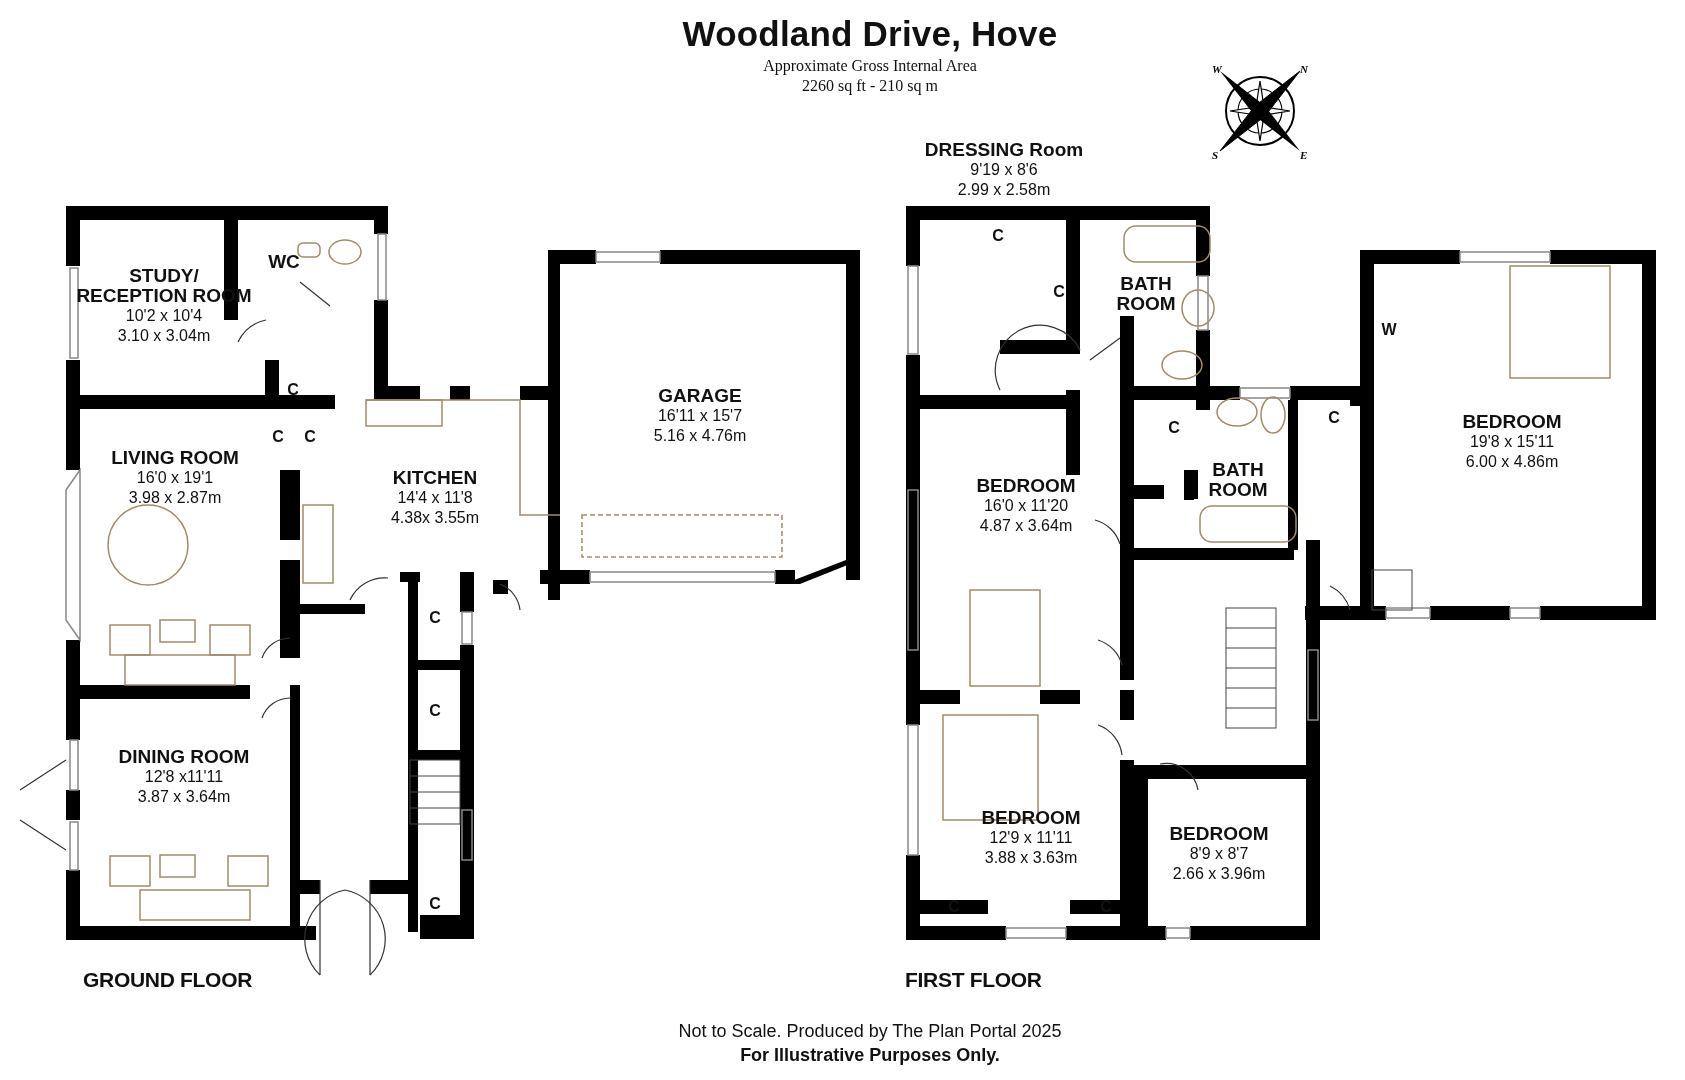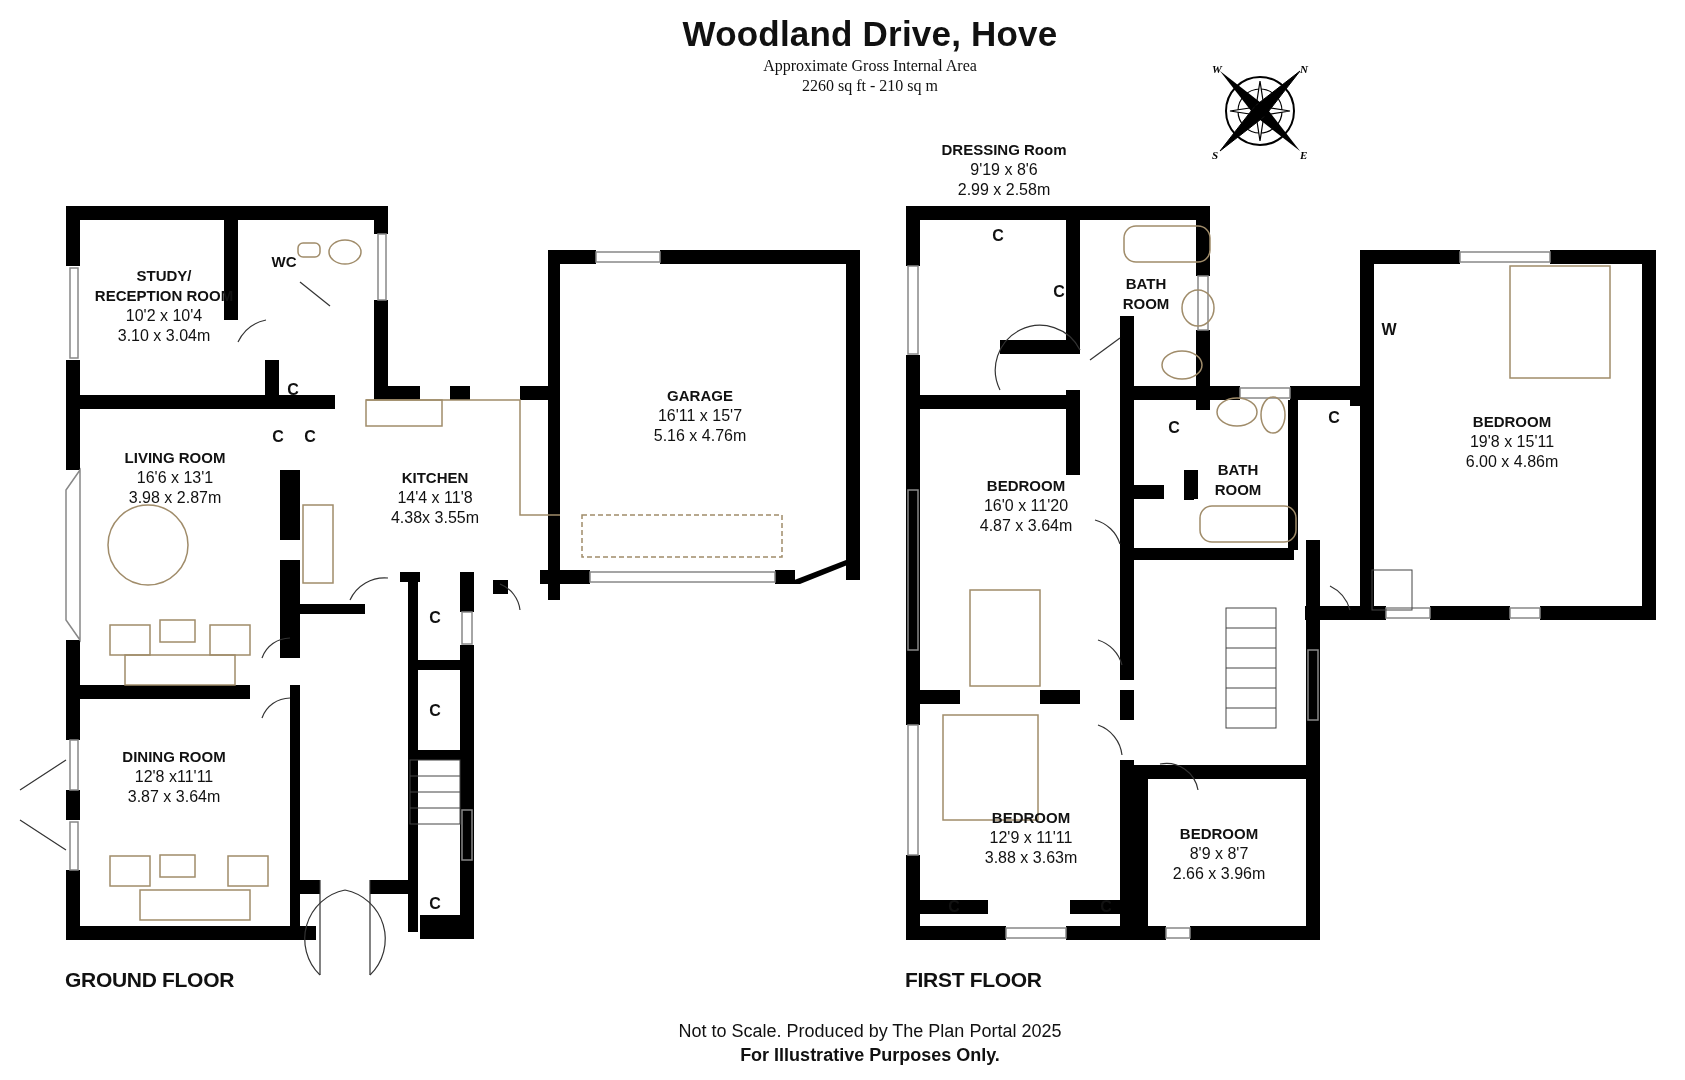--- a/index.html
+++ b/index.html
@@ -2,21 +2,21 @@
 <html><head>
 <meta charset="utf-8">
 <style>
   html,body{margin:0;padding:0;background:#fff;}
   body{width:1685px;height:1080px;position:relative;overflow:hidden;font-family:"Liberation Sans",sans-serif;color:#111;}
   .abs{position:absolute;}
   .title{left:0;width:1740px;top:14px;text-align:center;font-size:35px;font-weight:bold;letter-spacing:0.2px;}
   .sub{left:0;width:1740px;text-align:center;font-family:"Liberation Serif",serif;font-size:16px;line-height:19px;}
   svg.plan{position:absolute;left:0;top:0;width:1685px;height:1080px;}
   .room{position:absolute;text-align:center;transform:translateX(-50%);white-space:nowrap;}
-  .room .n{font-weight:bold;font-size:15px;line-height:20px;}
+  .room .n{font-weight:bold;font-size:19px;line-height:20px;}
   .room .d{font-family:Liberation Sans, sans-serif;font-size:16px;line-height:20px;}
   .cl{position:absolute;font-weight:bold;font-size:16px;transform:translate(-50%,-50%);}
   .floor{position:absolute;font-weight:bold;font-size:21px;letter-spacing:-0.3px;}
   .foot{position:absolute;left:0;width:1740px;text-align:center;font-size:18px;line-height:23px;}
 </style>
 </head>
 <body>
 
 <div class="abs title">Woodland Drive, Hove</div>
 <div class="abs sub" style="top:56px">Approximate Gross Internal Area</div>
@@ -222,34 +222,34 @@
   <div class="n">STUDY/</div>
   <div class="n">RECEPTION ROOM</div>
   <div class="d">10'2 x 10'4</div>
   <div class="d">3.10 x 3.04m</div>
 </div>
 <div class="room" style="left:284px;top:252px">
   <div class="n">WC</div>
 </div>
 <div class="room" style="left:175px;top:448px">
   <div class="n">LIVING ROOM</div>
-  <div class="d">16'6 x 13'1</div>
+  <div class="d">16'0 x 19'1</div>
   <div class="d">3.98 x 2.87m</div>
 </div>
 <div class="room" style="left:435px;top:468px">
   <div class="n">KITCHEN</div>
   <div class="d">14'4 x 11'8</div>
   <div class="d">4.38x 3.55m</div>
 </div>
 <div class="room" style="left:700px;top:386px">
   <div class="n">GARAGE</div>
   <div class="d">16'11 x 15'7</div>
   <div class="d">5.16 x 4.76m</div>
 </div>
-<div class="room" style="left:174px;top:747px">
+<div class="room" style="left:184px;top:747px">
   <div class="n">DINING ROOM</div>
   <div class="d">12'8 x11'11</div>
   <div class="d">3.87 x 3.64m</div>
 </div>
 
 <div class="cl" style="left:293px;top:390px">C</div>
 <div class="cl" style="left:278px;top:437px">C</div>
 <div class="cl" style="left:310px;top:437px">C</div>
 <div class="cl" style="left:435px;top:618px">C</div>
 <div class="cl" style="left:435px;top:711px">C</div>
@@ -290,17 +290,17 @@
 </div>
 
 <div class="cl" style="left:998px;top:236px">C</div>
 <div class="cl" style="left:1059px;top:292px">C</div>
 <div class="cl" style="left:1174px;top:428px">C</div>
 <div class="cl" style="left:1334px;top:418px">C</div>
 <div class="cl" style="left:1389px;top:330px">W</div>
 <div class="cl" style="left:954px;top:907px">C</div>
 <div class="cl" style="left:1106px;top:907px">C</div>
 
-<div class="floor" style="left:65px;top:968px">GROUND FLOOR</div>
+<div class="floor" style="left:83px;top:968px">GROUND FLOOR</div>
 <div class="floor" style="left:905px;top:968px">FIRST FLOOR</div>
 
 <div class="foot" style="top:1020px">Not to Scale. Produced by The Plan Portal 2025</div>
 <div class="foot" style="top:1044px;font-weight:bold">For Illustrative Purposes Only.</div>
 
 </body></html>

